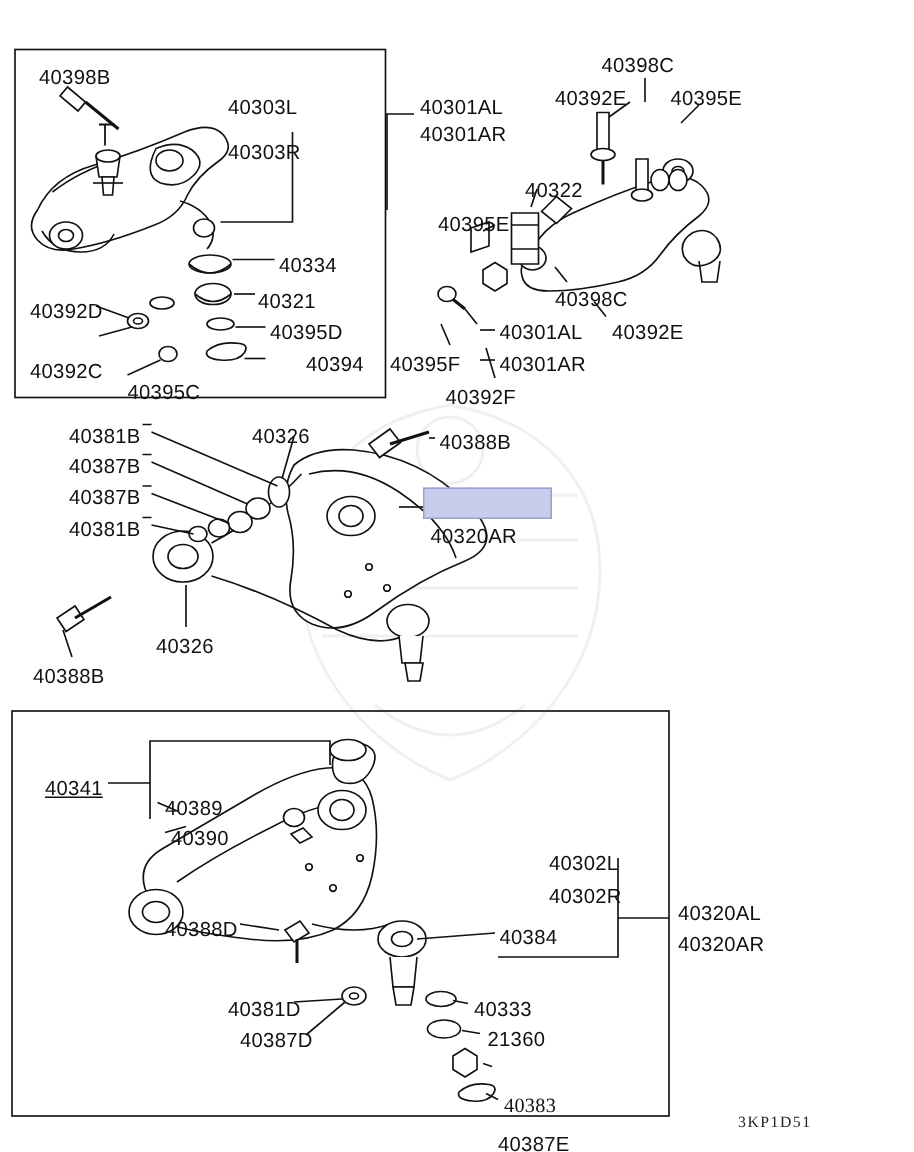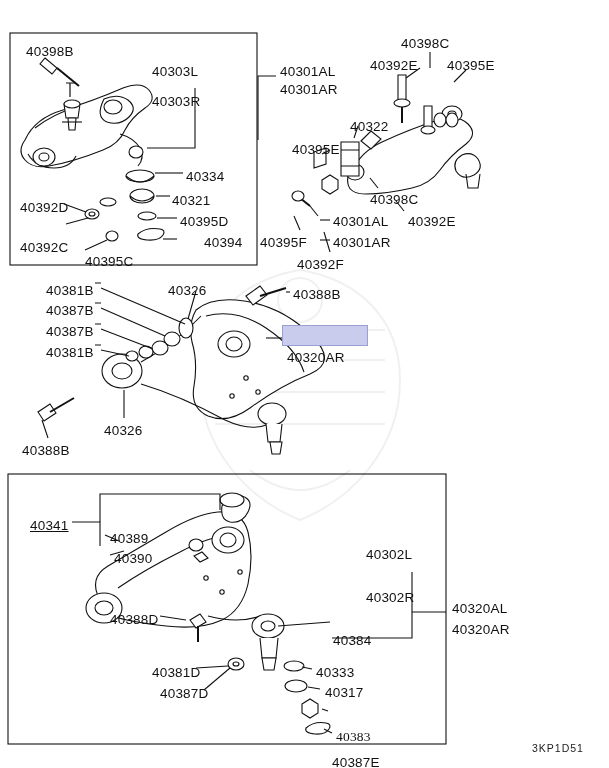--- a/index.html
+++ b/index.html
@@ -249,27 +249,27 @@
   <div class="lbl" style="left:293px;top:287px;">40388B</div>
   <div class="lbl" style="left:46px;top:303px;">40387B</div>
   <div class="lbl" style="left:46px;top:324px;">40387B</div>
   <div class="lbl" style="left:46px;top:345px;">40381B</div>
   <div class="lbl" style="left:287px;top:350px;">40320AR</div>
   <div class="lbl" style="left:104px;top:423px;">40326</div>
   <div class="lbl" style="left:22px;top:443px;">40388B</div>
   <div class="lbl" style="left:30px;top:518px;text-decoration:underline;">40341</div>
   <div class="lbl" style="left:110px;top:531px;">40389</div>
   <div class="lbl" style="left:114px;top:551px;">40390</div>
-  <div class="lbl" style="left:366px;top:547px;">40302L</div>
+  <div class="lbl" style="left:366px;top:568px;">40302L</div>
   <div class="lbl" style="left:366px;top:590px;">40302R</div>
   <div class="lbl" style="left:452px;top:601px;">40320AL</div>
   <div class="lbl" style="left:452px;top:622px;">40320AR</div>
   <div class="lbl" style="left:110px;top:612px;">40388D</div>
-  <div class="lbl" style="left:333px;top:617px;margin-top:16px;">40384</div>
+  <div class="lbl" style="left:333px;top:617px;">40384</div>
   <div class="lbl" style="left:152px;top:665px;">40381D</div>
   <div class="lbl" style="left:316px;top:665px;">40333</div>
   <div class="lbl" style="left:160px;top:686px;">40387D</div>
-  <div class="lbl" style="left:325px;top:685px;">40317</div>
+  <div class="lbl" style="left:325px;top:685px;">21360</div>
   <div class="lbl" style="left:332px;top:707px;margin-top:48px;">40387E</div>
   <div class="lbl" style="left:336px;top:729px;font-family:Liberation Serif, serif;">40383</div>
 
-  <div class="lbl code" style="left:532px;top:741px;">3KP1D51</div>
+  <div class="lbl code" style="left:492px;top:741px;font-family:Liberation Serif, serif;">3KP1D51</div>
 </div>
 
 </body></html>

